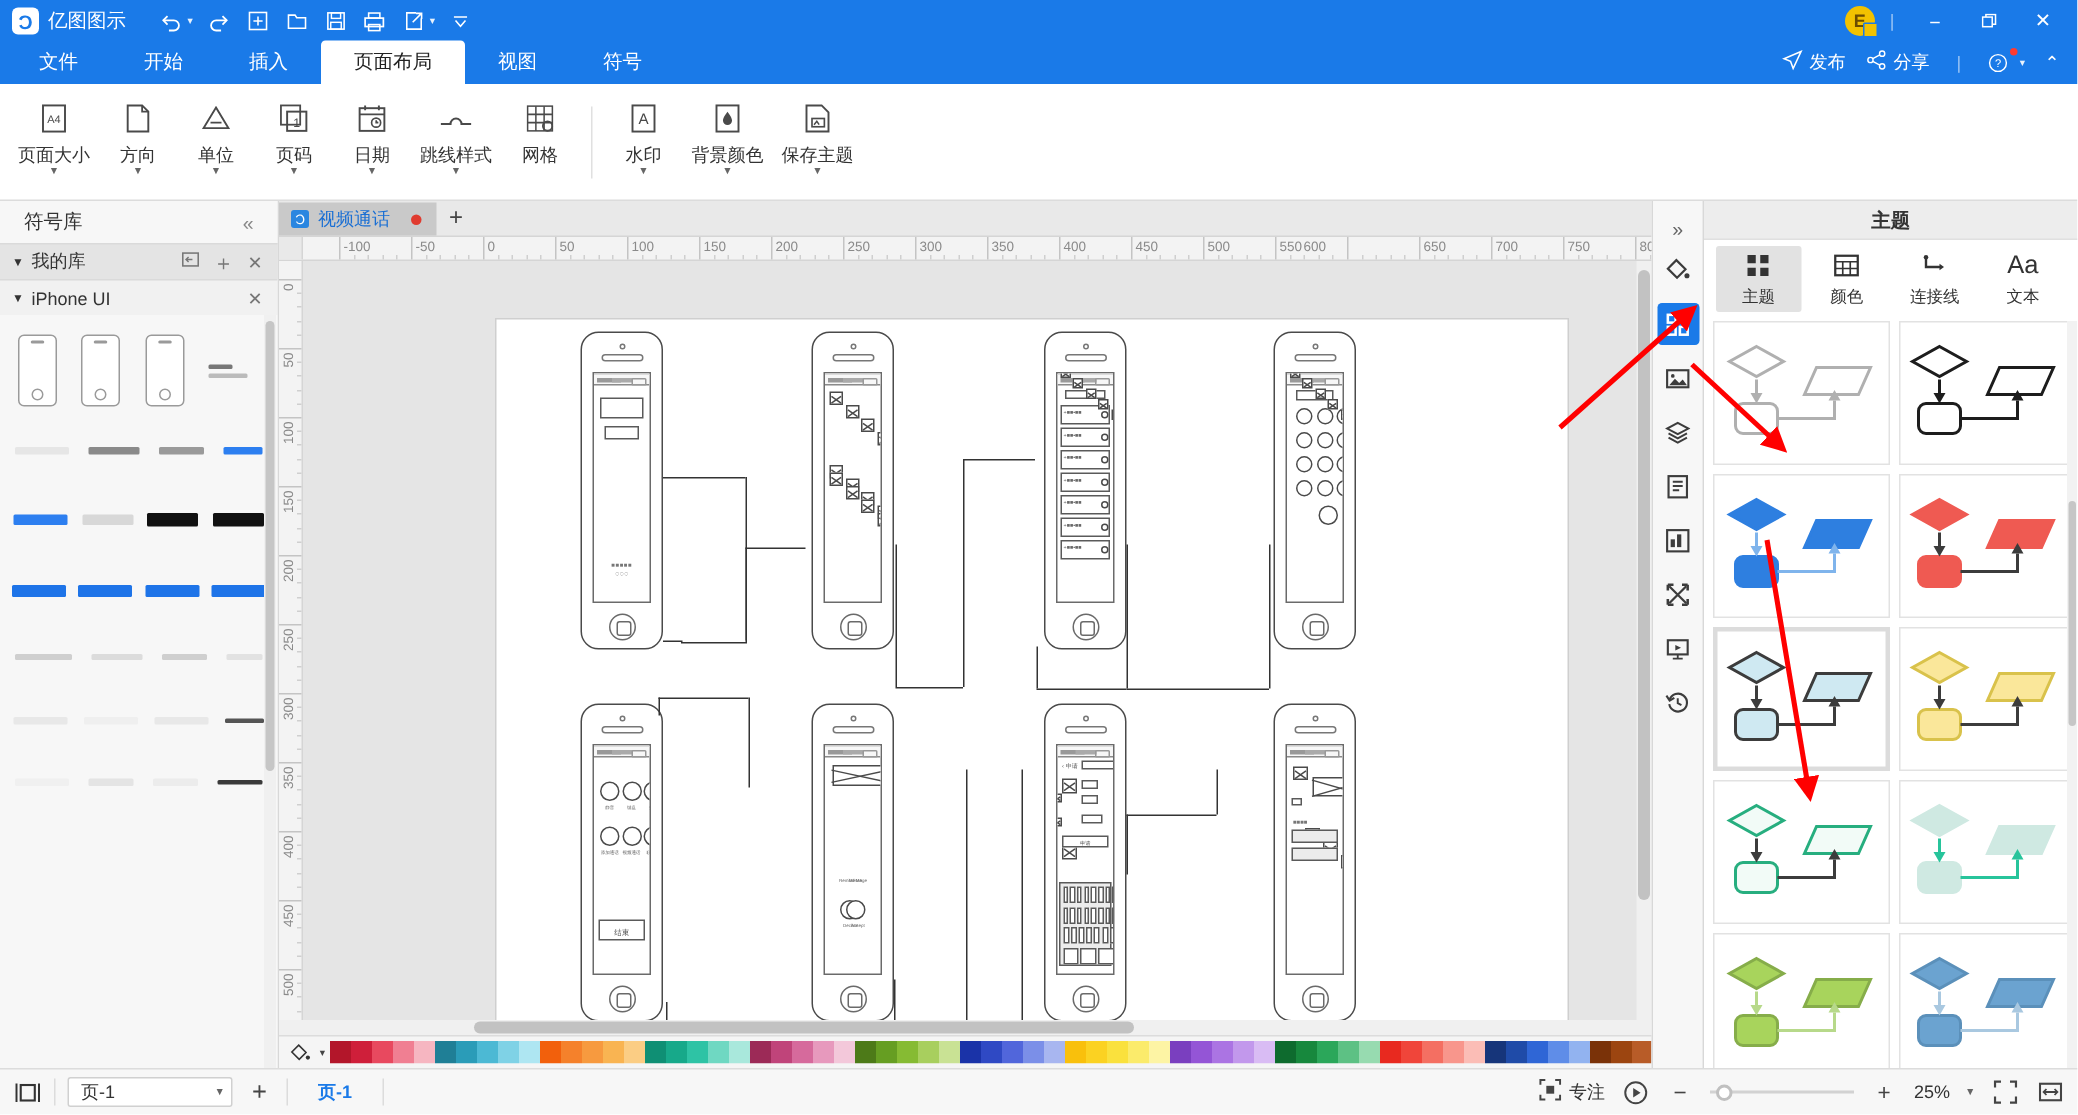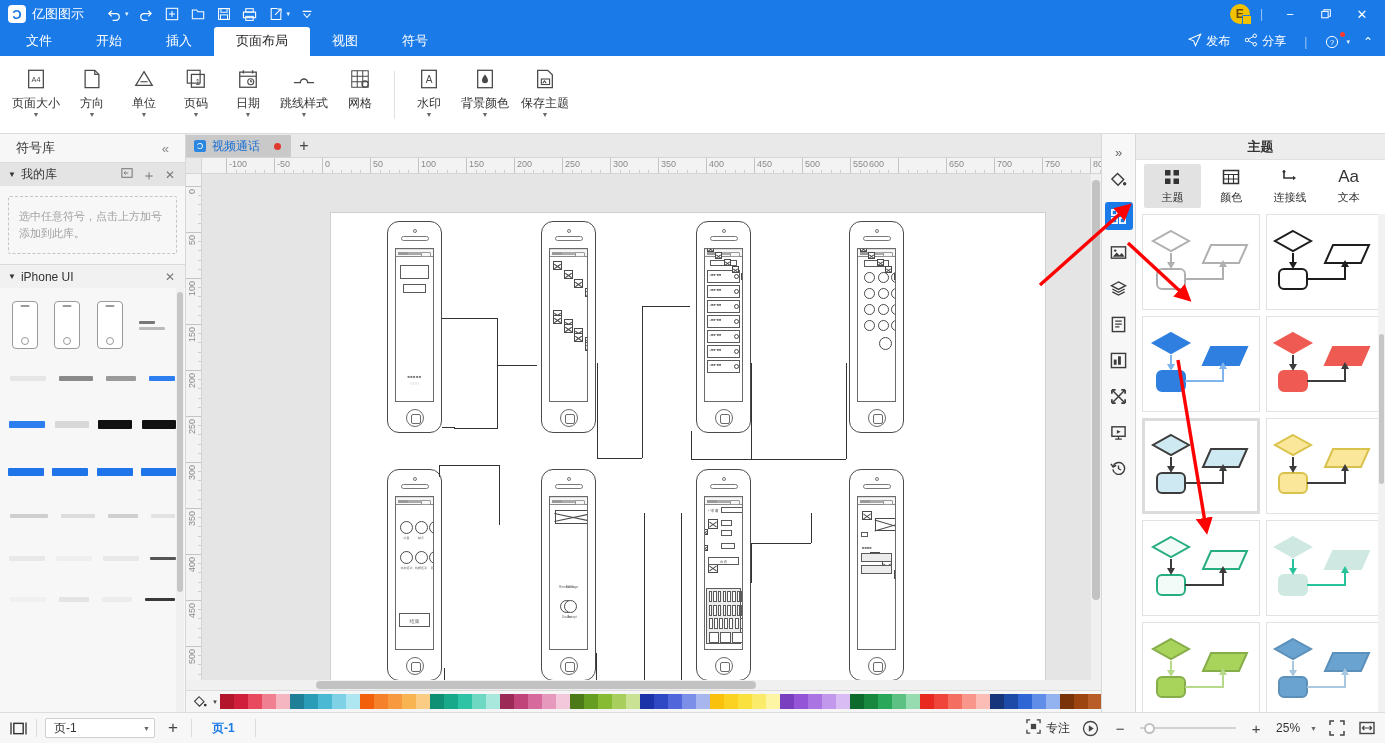--- a/index.html
+++ b/index.html
@@ -489,21 +489,20 @@
         <span class="lsh-spacer"></span>
         <span class="lsh-act">
           <svg width="12" height="12" viewBox="0 0 14 14">
               <rect x="1" y="2" width="12" height="10" fill="none" stroke="#777" stroke-width="1.2"></rect>
               <path d="M8.5 7 H3.5 M5.5 5 L3.5 7 L5.5 9" fill="none" stroke="#777" stroke-width="1.1"></path>
             </svg>
         </span>
         <span class="lsh-act" style="font-size:14px;line-height:12px;">＋</span>
         <span class="lsh-act" style="font-size:12px;">✕</span>
       </div>
-      <div class="mylib-box">选中任意符号，点击上方加号添加到此库。</div>
 
       <div class="lib-section-head plain">
         <span style="font-size:8px;">▼</span>
         <span>iPhone UI</span>
         <span class="lsh-spacer"></span>
         <span class="lsh-act" style="font-size:12px;">✕</span>
       </div>
 
       <div class="lib-body">
         <div class="lib-grid">

